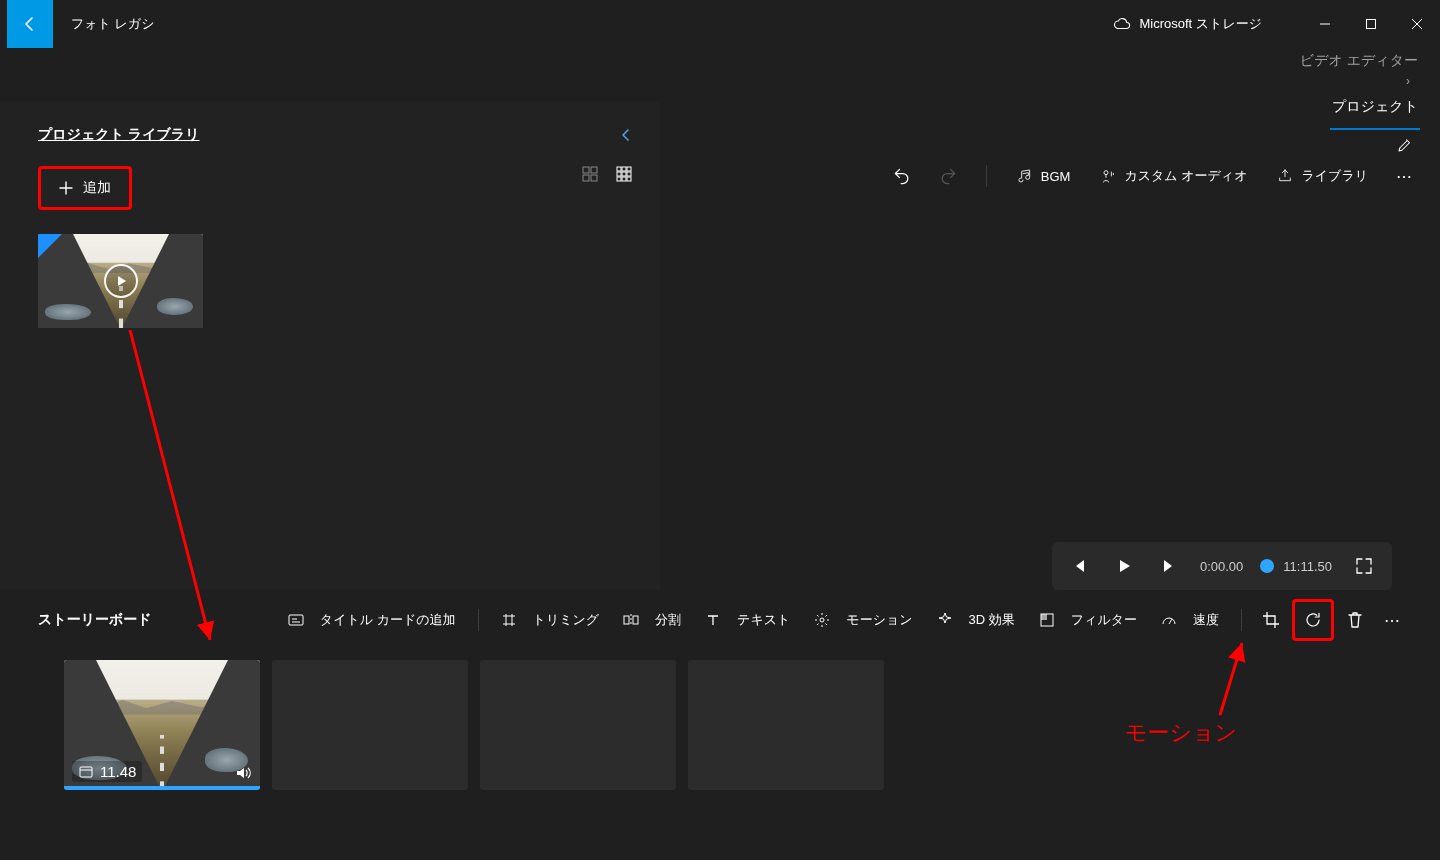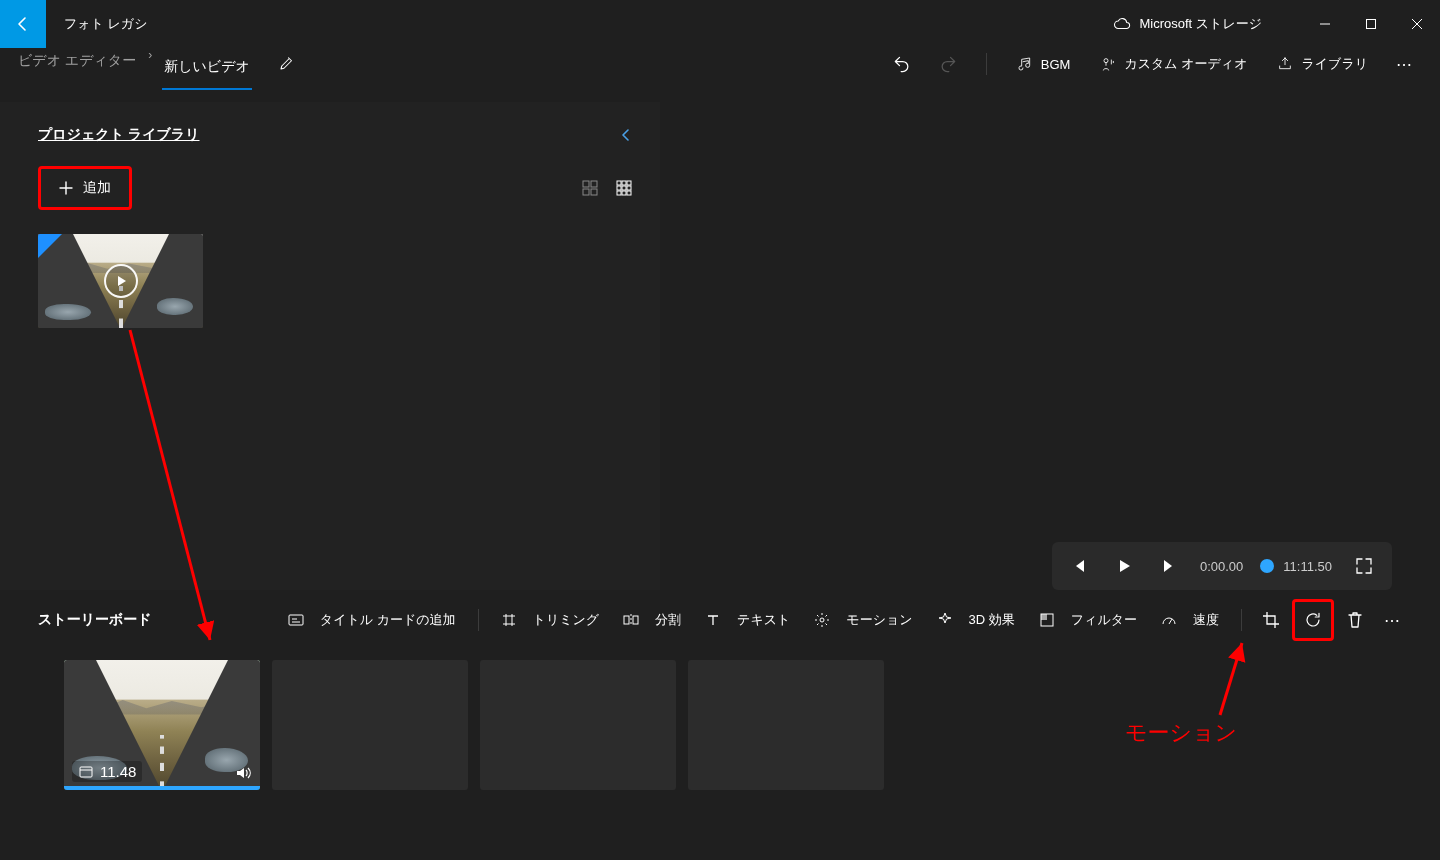--- a/index.html
+++ b/index.html
@@ -24,20 +24,21 @@
     overflow: hidden;
     position: relative;
   }
 
   
   .titlebar {
     height: 48px;
     display: flex;
     align-items: center;
     background: var(--bg);
+    margin-left: 7px;
   }
   .back-btn {
     width: 46px; height: 48px;
     background: #0099e5;
     display: flex; align-items: center; justify-content: center;
     color: #fff;
   }
   .app-title { margin-left: 18px; font-size: 13px; }
   .titlebar-spacer { flex: 1; }
   .storage {
@@ -48,22 +49,23 @@
   .win-controls { display: flex; }
   .win-btn {
     width: 46px; height: 48px;
     display: flex; align-items: center; justify-content: center;
     color: var(--text);
   }
 
   
   .tabbar {
     height: 54px;
-    display: flex; align-items: flex-start;
+    display: flex; align-items: flex-end;
     padding: 0 20px 0 16px;
+    flex-direction: column;
   }
   .bc-item { color: var(--text-dim); font-size: 14px; padding: 4px 2px; }
   .bc-sep { color: var(--text-dim); margin: 0 10px; font-size: 12px; }
   .bc-active {
     color: var(--text); font-size: 14px;
     border-bottom: 2px solid var(--accent);
     padding: 10px 2px 12px;
   }
   .rename-btn { margin-left: 20px; color: var(--text); padding: 6px; }
   .tabbar-spacer { flex: 1; }
@@ -91,21 +93,21 @@
     position: relative;
   }
   .lib-header {
     display: flex; align-items: center; justify-content: space-between;
     margin-bottom: 22px;
     text-decoration: underline;
   }
   .lib-title { font-size: 14px; font-weight: 600; }
   .nav-arrow { color: #4aa0e6; font-size: 14px; }
   .lib-controls {
-    display: flex; align-items: center; justify-content: space-between;
+    display: flex; align-items: flex-start; justify-content: space-between;
     margin-bottom: 24px;
   }
   .add-btn {
     display: flex; align-items: center; gap: 10px;
     padding: 10px 18px;
     border: 3px solid var(--highlight);
     border-radius: 4px;
     font-size: 14px;
   }
   .view-toggle { display: flex; gap: 18px; color: var(--text); }
@@ -308,21 +310,21 @@
       <svg width="12" height="12" viewBox="0 0 12 12">
           <path d="M1 1l10 10M11 1 1 11" stroke="#fff" stroke-width="1"></path>
         </svg>
     </div>
   </div>
 </div>
 
 <div class="tabbar">
   <span class="bc-item">ビデオ エディター</span>
   <span class="bc-sep">›</span>
-  <span class="bc-active">新しいビデオ</span>
+  <span class="bc-active">プロジェクト</span>
   <span class="rename-btn">
     <svg width="18" height="18" viewBox="0 0 24 24">
         <path d="M4 20l4-1 10-10-3-3L5 16l-1 4Z M14 5l3 3" stroke="#fff" stroke-width="1.4" fill="none" stroke-linecap="round" stroke-linejoin="round"></path>
       </svg>
   </span>
   <div class="tabbar-spacer"></div>
   <div class="tabbar-actions">
     <span class="tabbar-btn icon-only">
       <svg width="20" height="20" viewBox="0 0 24 24">
           <path d="M9 14 4 9l5-5M4 9h9a6 6 0 0 1 0 12h-2" stroke="#fff" stroke-width="1.5" fill="none" stroke-linecap="round" stroke-linejoin="round"></path>

